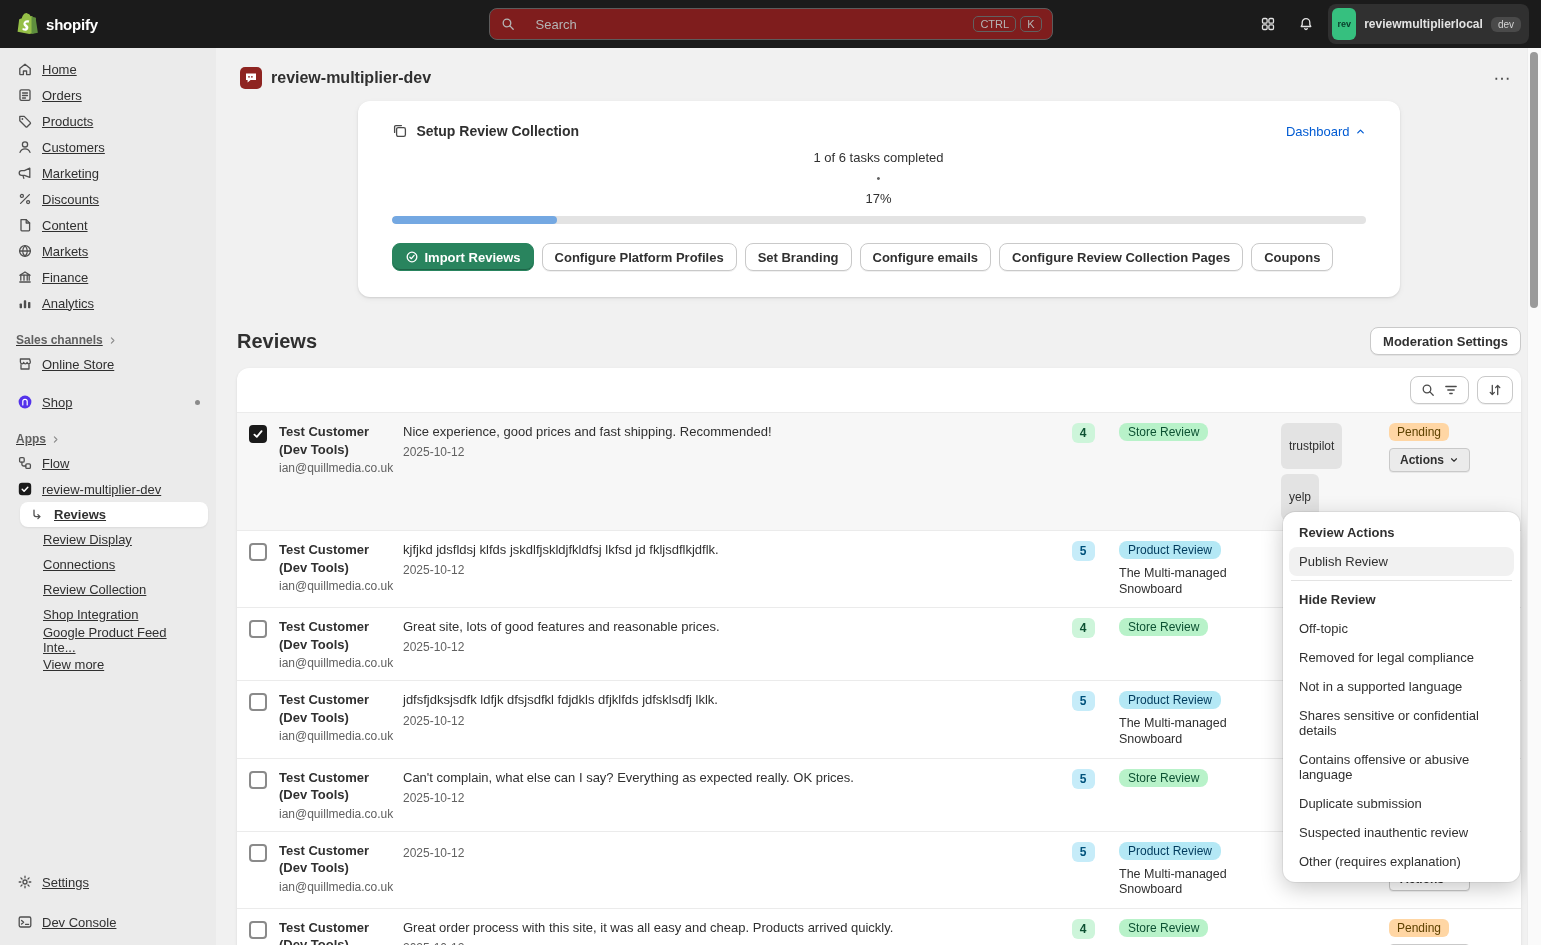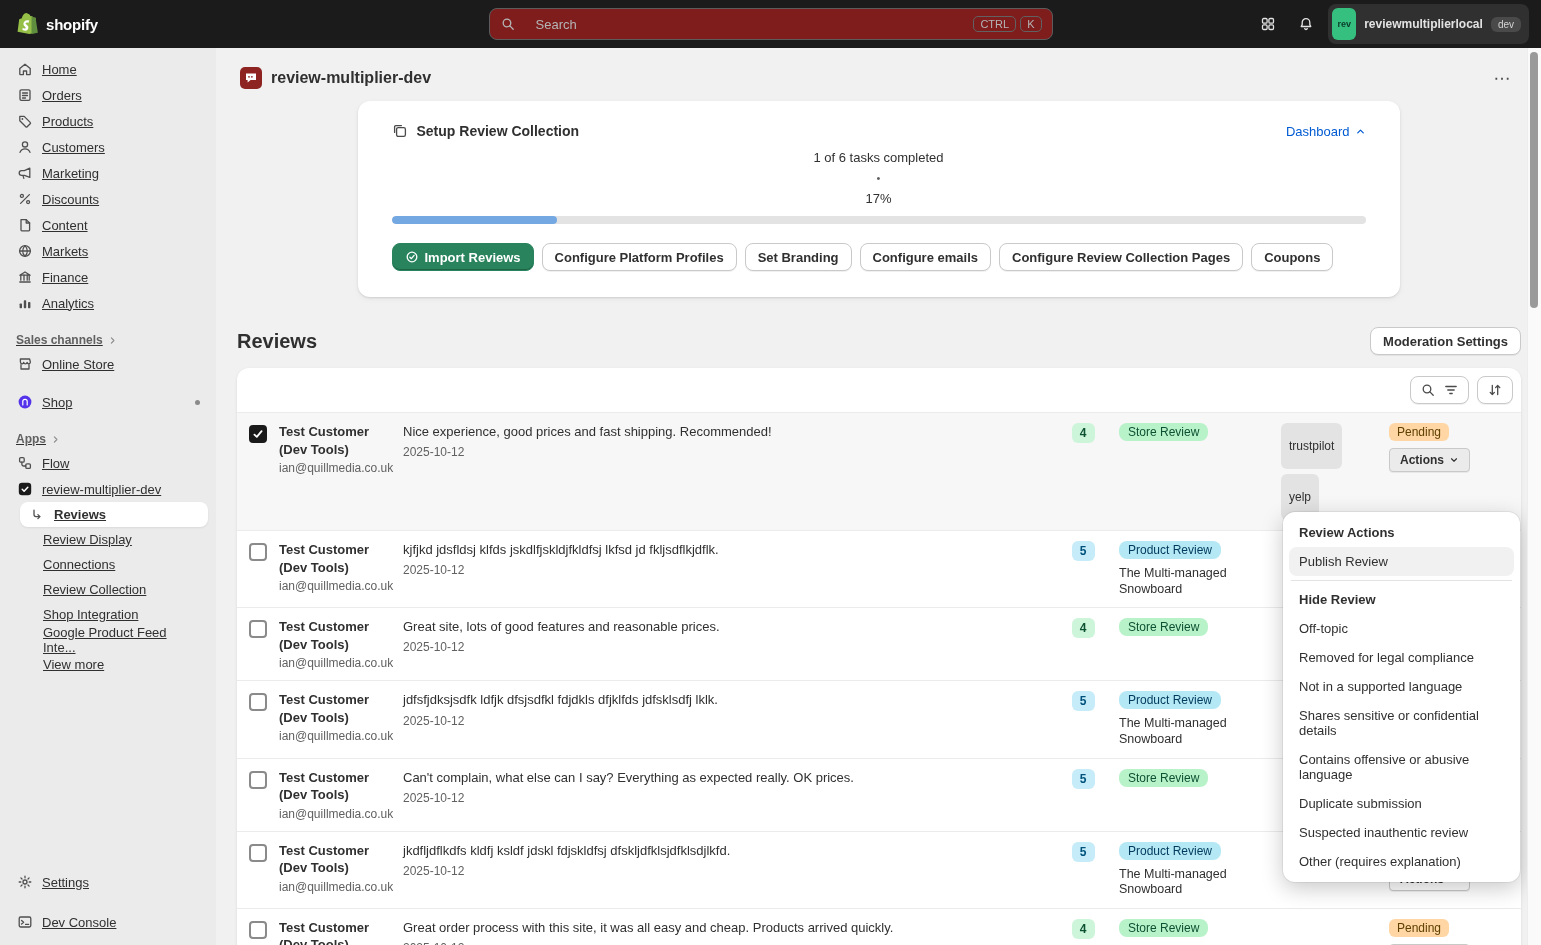--- a/index.html
+++ b/index.html
@@ -678,21 +678,20 @@
     <div class="cell cb">
       <div class="checkbox">
         
       </div>
     </div>
     <div class="cell customer">
       <div class="cname">Test Customer (Dev Tools)</div>
       <div class="cemail">ian@quillmedia.co.uk</div>
     </div>
     <div class="cell review">
-      <div class="rtext">jkdfljdflkdfs kldfj ksldf jdskl fdjskldfsj dfskljdfklsjdfklsdjlkfd.</div>
       <div class="rdate">2025-10-12</div>
     </div>
     <div class="cell rating">
       <span class="rating-badge r-blue">5</span>
     </div>
     <div class="cell type">
       <span class="type-badge t-product">Product Review</span>
       <div class="product">The Multi-managed Snowboard</div>
     </div>
     <div class="cell tags"></div>

